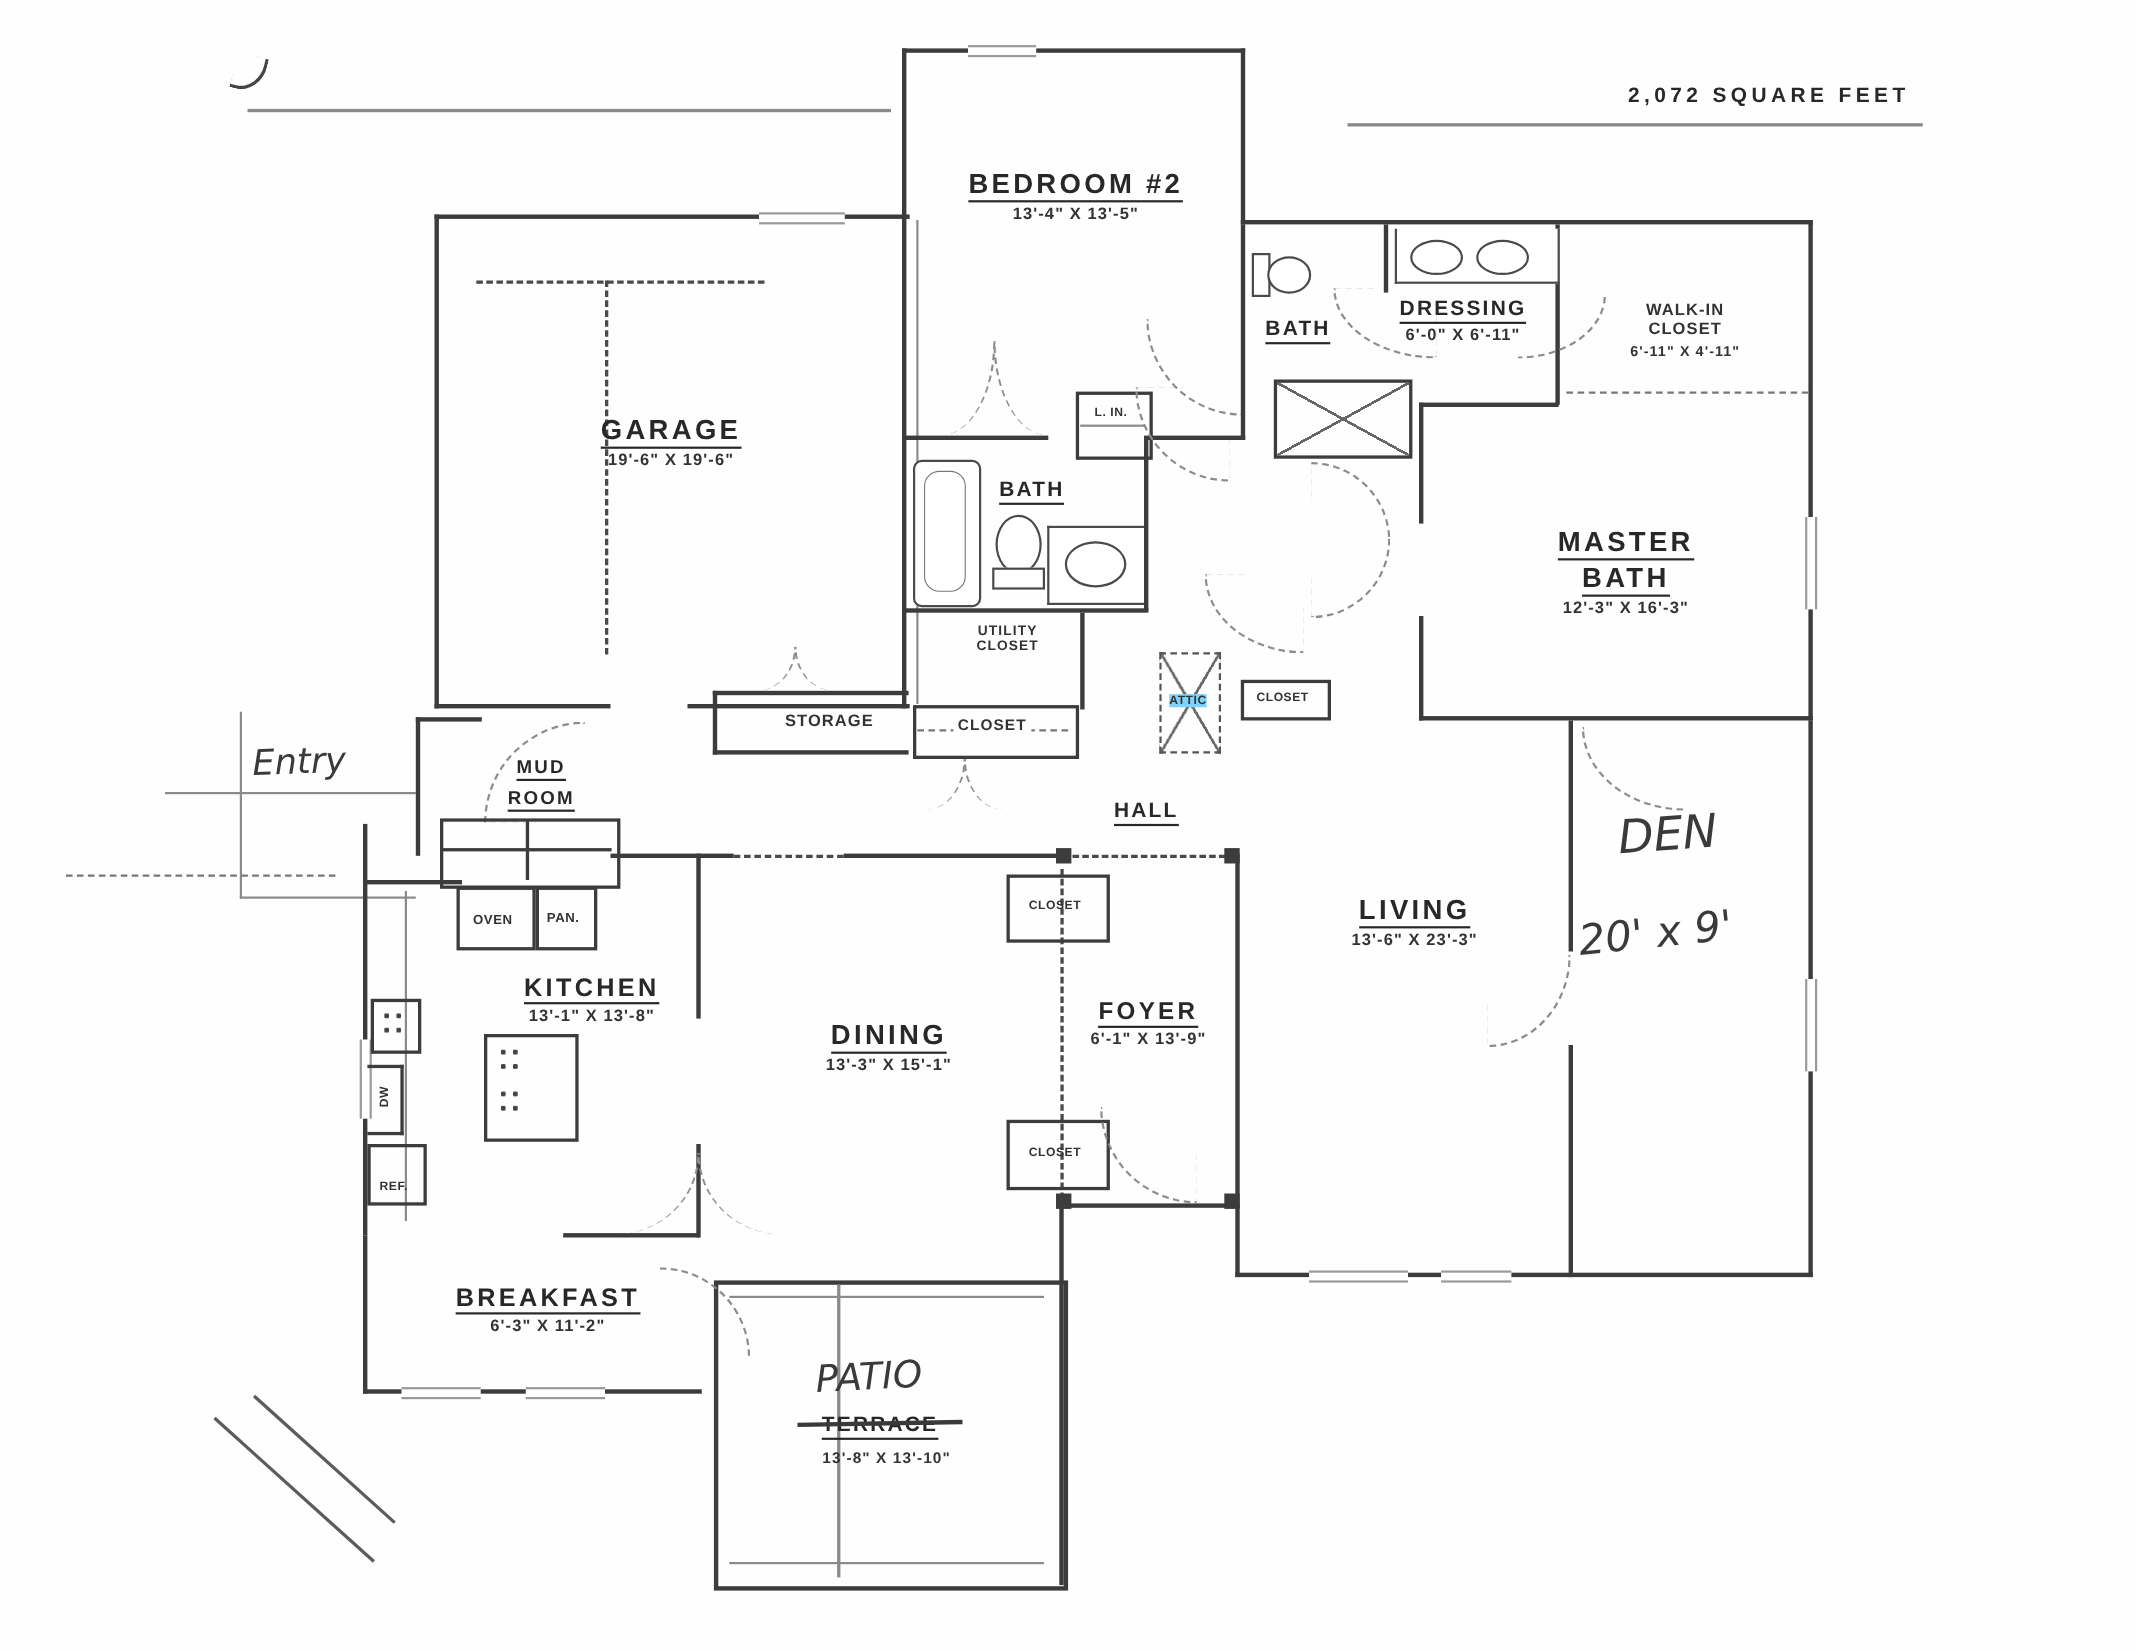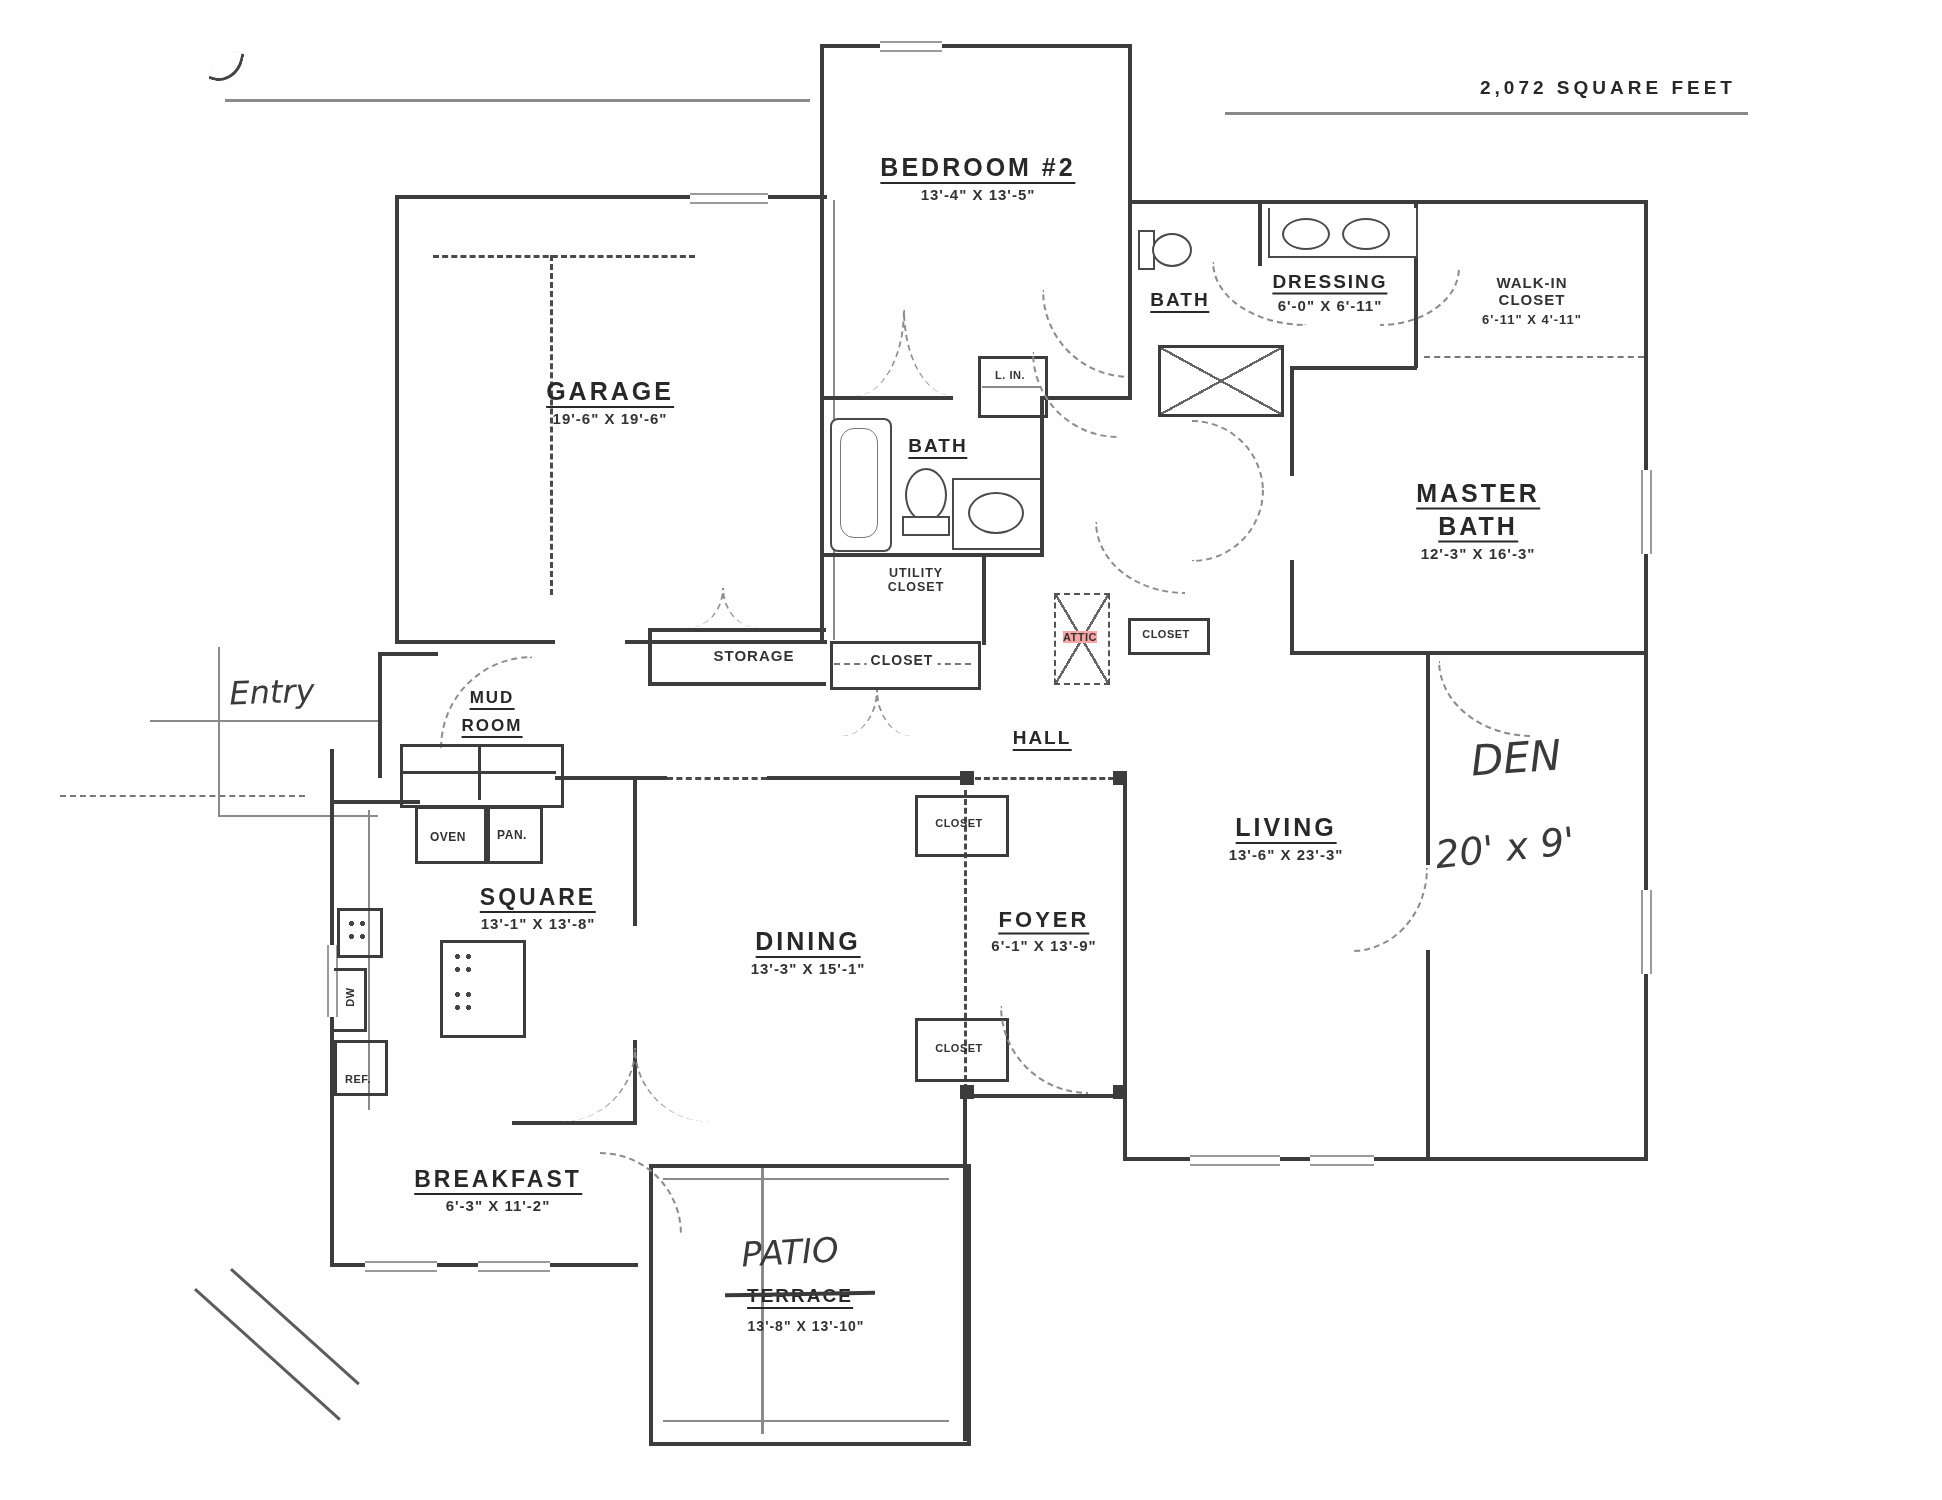--- a/index.html
+++ b/index.html
@@ -252,21 +252,21 @@
 
   <div class="lbl" style="left:737px;top:656px;margin-left:17px;">
     <span class="tiny" style="font-size:15px;">STORAGE</span>
   </div>
 
   <div class="lbl" style="left:902px;top:660px;">
     <span class="tiny" style="font-size:14px;background:#fff;padding:0 4px;">CLOSET</span>
   </div>
 
   <div class="lbl" style="left:1080px;top:636px;">
-    <span class="micro" style="background:#fca5a5;">ATTIC</span>
+    <span class="micro" style="background:#7dd3fc;">ATTIC</span>
   </div>
 
   <div class="lbl" style="left:1166px;top:633px;">
     <span class="micro">CLOSET</span>
   </div>
 
   <div class="lbl" style="left:1042px;top:738px;">
     <span class="rname sm u">HALL</span>
   </div>
 
@@ -280,21 +280,21 @@
   </div>
 
   <div class="lbl" style="left:448px;top:836px;">
     <span class="micro" style="font-size:12px;">OVEN</span>
   </div>
   <div class="lbl" style="left:512px;top:834px;">
     <span class="micro" style="font-size:12px;">PAN.</span>
   </div>
 
   <div class="lbl" style="left:538px;top:908px;">
-    <div><span class="rname u" style="font-size:23px;">SQUARE</span></div>
+    <div><span class="rname u" style="font-size:23px;">KITCHEN</span></div>
     <div class="dims">13'-1" X 13'-8"</div>
   </div>
 
   <div class="lbl" style="left:349px;top:997px;transform:translate(-50%,-50%) rotate(-90deg);">
     <span class="micro">DW</span>
   </div>
   <div class="lbl" style="left:358px;top:1078px;">
     <span class="micro">REF.</span>
   </div>
 

